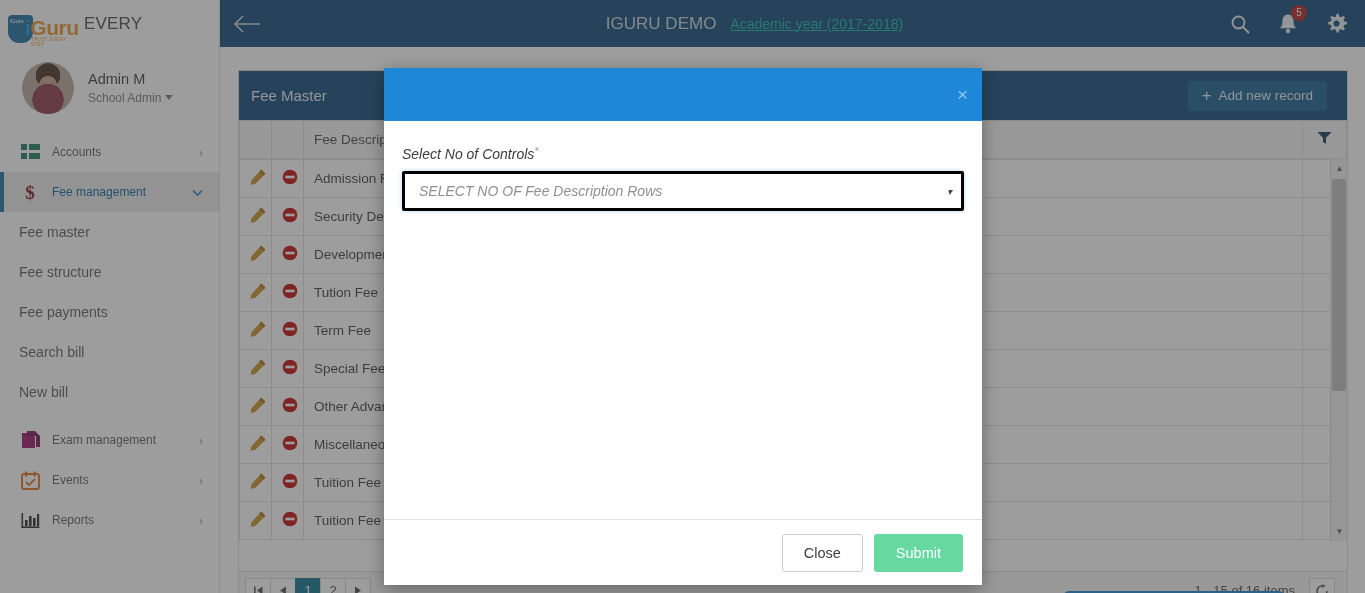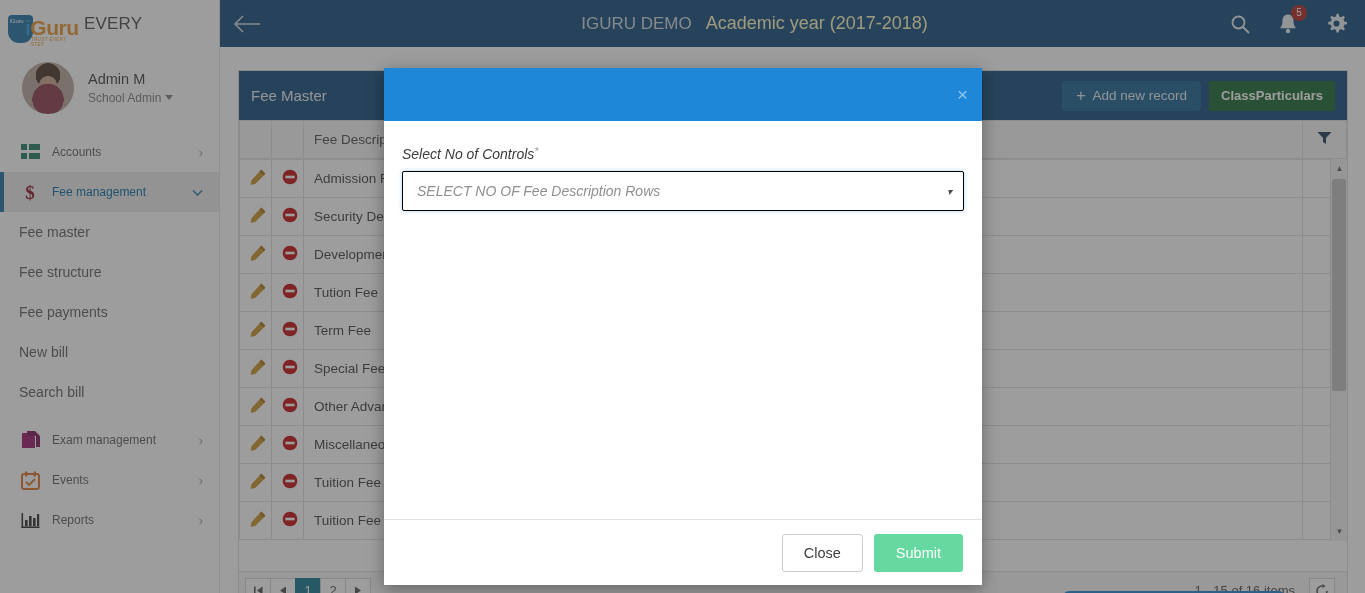--- a/index.html
+++ b/index.html
@@ -110,21 +110,21 @@
   }
   .back-arrow {
     width: 54px; display: flex; align-items: center; justify-content: center;
     cursor: pointer;
   }
   .topbar-titles {
     flex: 1; display: flex; align-items: baseline;
     justify-content: center; gap: 14px; padding-right: 130px;
   }
   .tb-demo { font-size: 17px; color: #cfd8de; }
-  .tb-year { font-size: 18px; color: #fef9c3; }
+  .tb-year { font-size: 14px; color: #14b8a6; text-decoration: underline; }
   .topbar-actions {
     position: absolute; right: 18px; top: 0; height: 47px;
     display: flex; align-items: center; gap: 28px;
   }
   .tb-icon { cursor: pointer; position: relative; display: flex; }
   .badge {
     position: absolute; top: -8px; right: -9px;
     min-width: 16px; height: 16px; border-radius: 50%;
     background: #b3261e; color: #fff;
     font-size: 10px; line-height: 16px; text-align: center;
@@ -244,21 +244,21 @@
     position: absolute; right: 14px; top: 17px;
     font-size: 19px; color: #8dc5ea; line-height: 1;
     background: none; border: none; cursor: pointer; font-family: inherit;
   }
   .modal-body { flex: 1; padding: 24px 18px 0 18px; font-style: italic; }
   .field-label { font-size: 14px; color: #3c3c3c; margin-bottom: 9px; }
   .req { color: #9b9b9b; font-size: 11px; vertical-align: 4px; }
   .select-wrap { position: relative; }
   .select-box {
     width: 100%; height: 40px;
-    border: 1px solid #000000; border-radius: 2px;
+    border: 3px solid #000000; border-radius: 2px;
     background: #fff; box-shadow: 0 0 4px rgba(111,179,230,0.55);
     font-size: 14px; color: #8f8f8f;
     padding: 0 28px 0 14px;
     display: flex; align-items: center; cursor: pointer;
   }
   .select-arrow {
     position: absolute; right: 12px; top: 50%; transform: translateY(-50%);
     font-size: 10px; color: #4a4a4a; pointer-events: none;
   }
   .modal-foot {
@@ -332,24 +332,24 @@
     <div class="sub-item">
         <span>Fee master</span>
       </div>
     <div class="sub-item">
         <span>Fee structure</span>
       </div>
     <div class="sub-item">
         <span>Fee payments</span>
       </div>
     <div class="sub-item">
+        <span>Search bill</span>
+      </div>
+    <div class="sub-item">
         <span>New bill</span>
-      </div>
-    <div class="sub-item">
-        <span>Search bill</span>
       </div>
 
     <div class="nav-item" style="margin-top:8px">
       <span class="ico">
         <svg width="19" height="19" viewBox="0 0 19 19">
             <path d="M1 2 h9 l4 4 v11 h-13 z" fill="#98156b"></path>
             <path d="M6 0 h8 l5 5 v11 h-4 v-11 h-9 z" fill="#7d0f58"></path>
           </svg>
       </span>
       <span class="lbl">Exam management</span>
@@ -419,21 +419,20 @@
   </header>
 
   <main class="page">
     <section class="card">
       <div class="card-head">
         <span class="card-title">Fee Master</span>
         <button class="btn-add">
           <span class="plus">+</span>
           <span>Add new record</span>
         </button>
-        <button class="btn-class">ClassParticulars</button>
       </div>
 
       <table class="tbl">
         <thead>
           <tr>
             <th class="col-act"></th>
             <th class="col-act"></th>
             <th class="col-desc">Fee Description</th>
             <th></th>
             <th class="col-filter">

